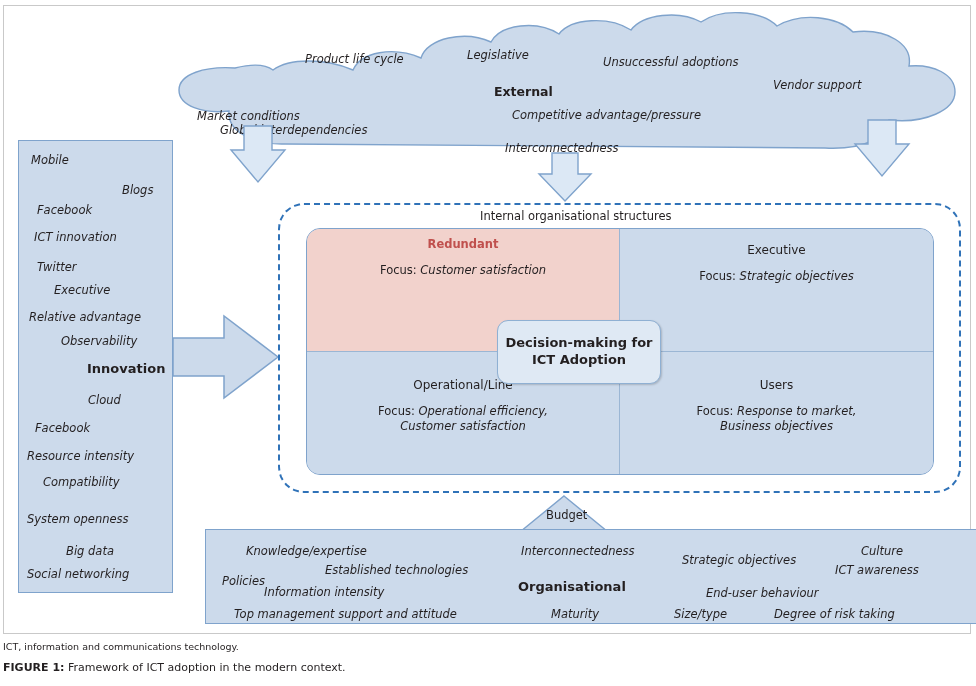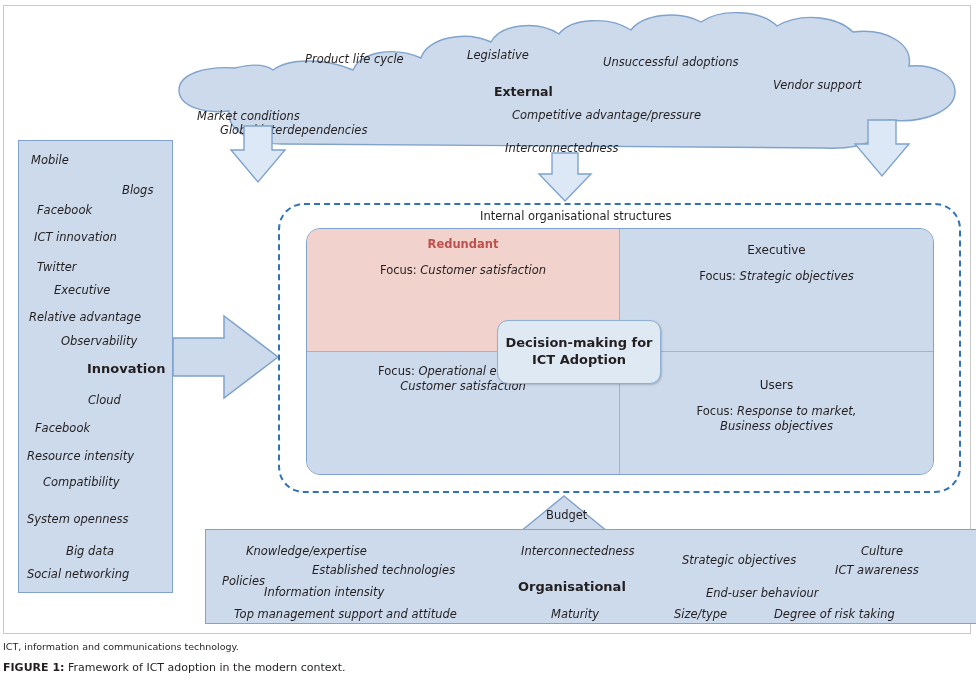--- a/index.html
+++ b/index.html
@@ -151,20 +151,21 @@
     <div class="quad q-tr">
       <div class="q-red"></div>
       <div class="q-title">Executive</div>
       <div class="q-focus">
         <span>Focus:</span>
         <span class="val">Strategic objectives</span>
       </div>
     </div>
 
     <div class="quad q-bl">
+      <div class="q-title">Operational/Line</div>
       <div class="q-focus">
         <span>Focus:</span>
         <span class="val">Operational efficiency,</span><br>
         <span class="val">Customer satisfaction</span>
       </div>
     </div>
 
     <div class="quad q-br">
       <div class="q-title">Users</div>
       <div class="q-focus">
@@ -185,21 +186,21 @@
   <svg class="arrowsvg" style="left:512px;top:494px;" width="104" height="46">
     <path d="M52,2 L101,42 L66,42 L66,44 L38,44 L38,42 L3,42 Z" fill="#ccdaeb" stroke="#7fa3cc" stroke-width="1.4"></path>
   </svg>
   <div class="budget-txt" style="left:546px;top:508px;">Budget</div>
 
   <div id="org">
     <div class="org-label" style="left:40px;top:14px;">Knowledge/expertise</div>
     <div class="org-label" style="left:315px;top:14px;">Interconnectedness</div>
     <div class="org-label" style="left:476px;top:23px;">Strategic objectives</div>
     <div class="org-label" style="left:655px;top:14px;">Culture</div>
-    <div class="org-label" style="left:106px;top:33px;">Established technologies</div>
+    <div class="org-label" style="left:119px;top:33px;">Established technologies</div>
     <div class="org-label" style="left:629px;top:33px;">ICT awareness</div>
     <div class="org-label" style="left:16px;top:44px;">Policies</div>
     <div class="org-label" style="left:58px;top:55px;">Information intensity</div>
     <div class="org-label" style="left:500px;top:56px;">End-user behaviour</div>
     <div class="org-label h" style="left:312px;top:49px;">Organisational</div>
     <div class="org-label" style="left:28px;top:77px;">Top management support and attitude</div>
     <div class="org-label" style="left:345px;top:77px;">Maturity</div>
     <div class="org-label" style="left:468px;top:77px;">Size/type</div>
     <div class="org-label" style="left:568px;top:77px;">Degree of risk taking</div>
   </div>

